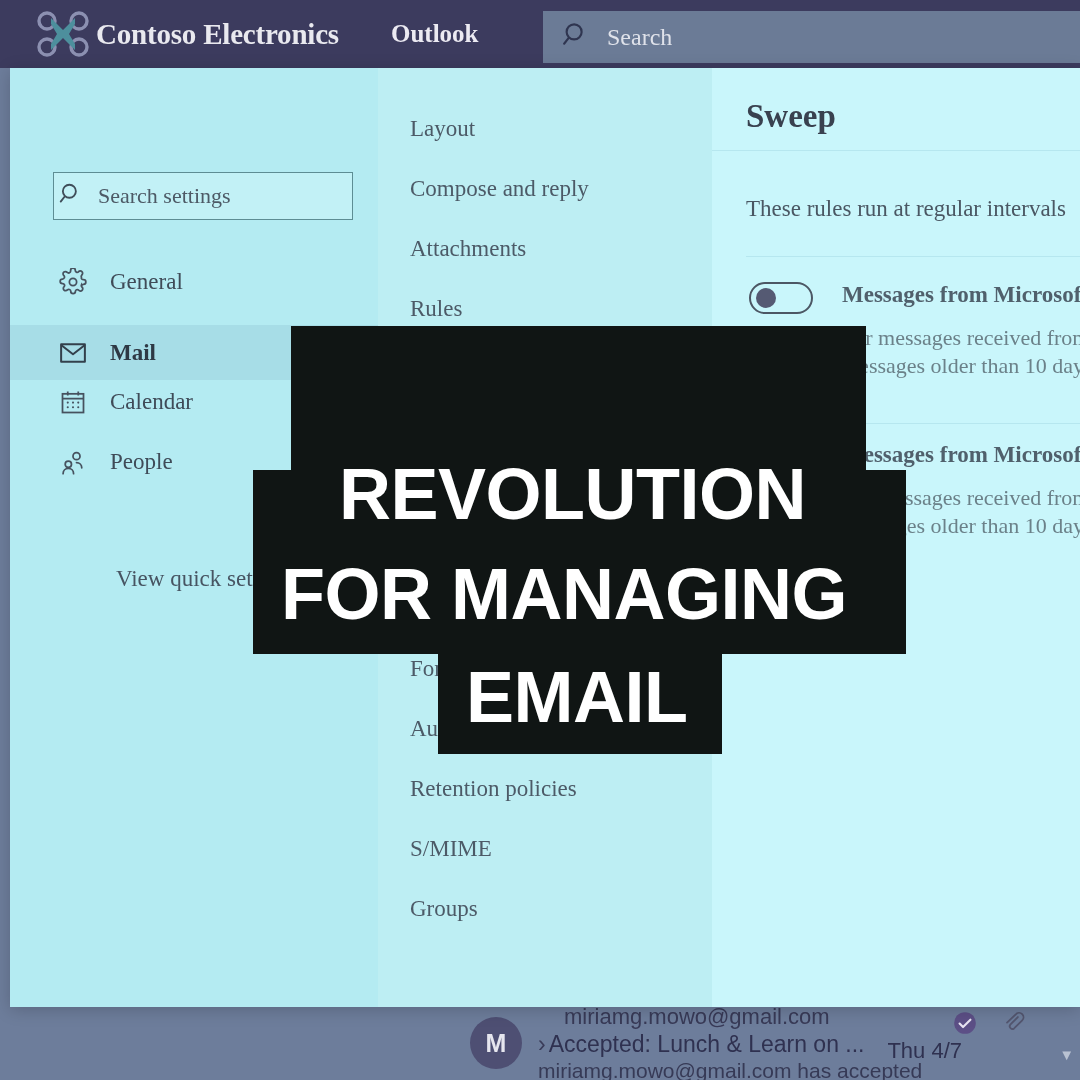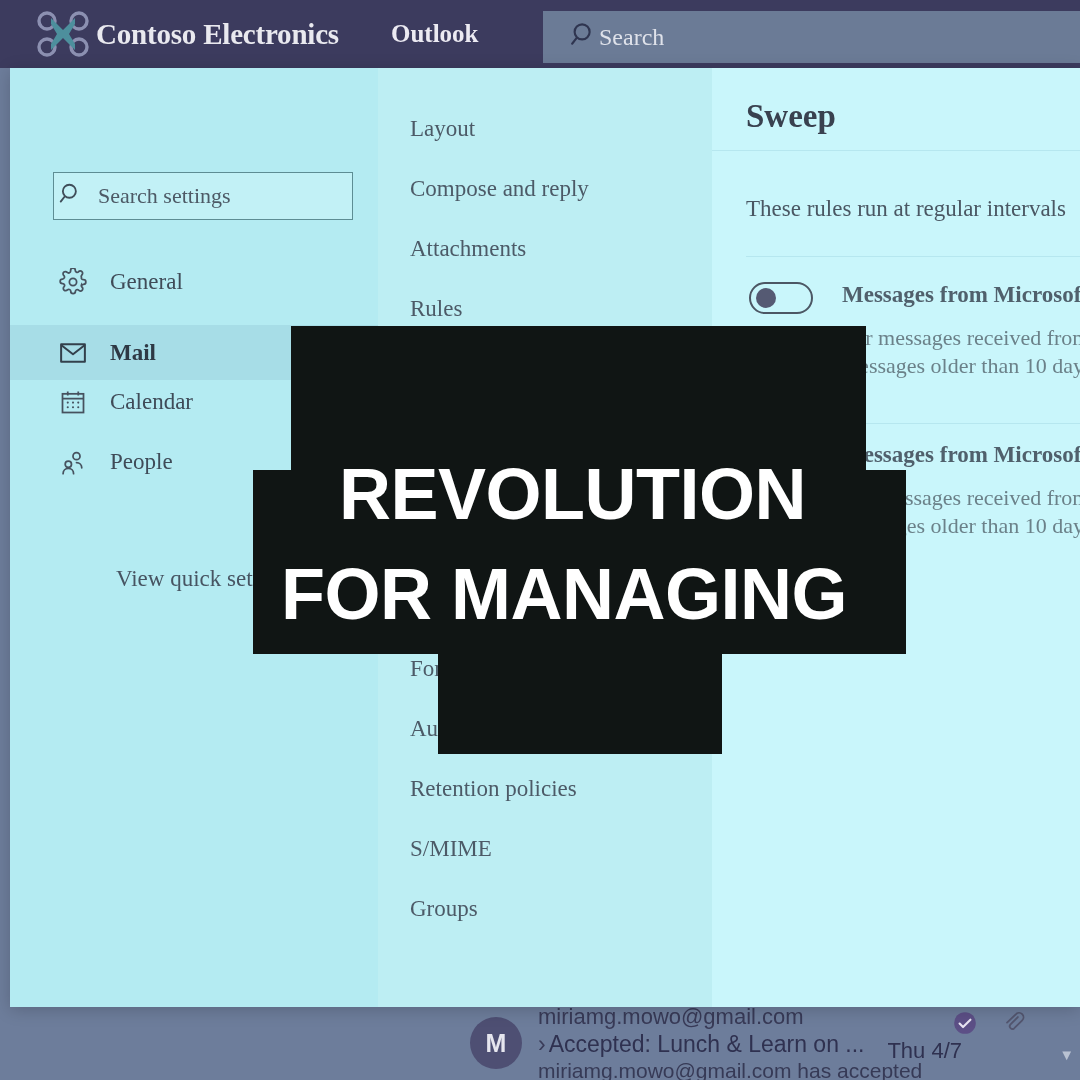--- a/index.html
+++ b/index.html
@@ -34,43 +34,43 @@
   }
   .app-name {
     color: #eceaf2; font-size: 25px; font-weight: 700;
     margin-left: 52px; white-space: nowrap;
     font-family: "Liberation Serif", serif;
   }
   .searchbar {
     position: absolute; left: 543px; top: 11px;
     width: 537px; height: 52px;
     background: #6b7b96;
-    display: flex; align-items: center; 
-    padding-left: 26px;
+    display: flex; align-items: center; gap: 16px;
+    padding-left: 18px;
   }
   .searchbar .mag { flex: none; }
   .search-ph { color: #dfe2ea; font-size: 24px; font-family: "Liberation Serif", serif; }
 
   
   .maillist {
     position: absolute; left: 448px; top: 1006px; width: 632px; height: 74px;
     background: #6d7d9b;
   }
   .mail-row {
     position: absolute; left: 0; top: 0; width: 632px; height: 74px;
     display: flex; align-items: center; padding-left: 22px; gap: 16px;
   }
   .avatar {
     width: 52px; height: 52px; border-radius: 50%;
     background: #4e4f73; color: #e6e6ee;
     display: flex; align-items: center; justify-content: center;
     font-size: 25px; font-weight: 600; flex: none;
   }
   .mail-text { display: flex; flex-direction: column; gap: 1px; min-width: 0; }
-  .mail-from { color: #343552; font-size: 22px; white-space: nowrap; opacity: .93; }
+  .mail-from { color: #343552; font-size: 22px; white-space: nowrap; opacity: .93; margin-left: 26px; }
   .mail-subj { color: #2f3150; font-size: 23px; white-space: nowrap; }
   .mail-prev { color: #31334f; font-size: 21px; white-space: nowrap; opacity: .9; }
   .mail-date {
     position: absolute; right: 118px; top: 32px;
     color: #2f3150; font-size: 22px; white-space: nowrap;
   }
   .mail-icons { position: absolute; right: 54px; top: 4px; display: flex; gap: 22px; }
   .chev-left { color: #3a3c59; font-size: 23px; margin-right: 3px; }
   .vscroll-arrow { position: absolute; right: 6px; top: 40px; color: #b9c2d2; font-size: 15px; }
 
@@ -353,14 +353,15 @@
       </div>
     </div>
   </div>
 
   <div class="hl-box" style="left:291px; top:326px; width:575px; height:204px;"></div>
   <div class="hl-box" style="left:253px; top:470px; width:653px; height:184px;"></div>
   <div class="hl-box" style="left:438px; top:640px; width:284px; height:114px;"></div>
 
   <div class="hl-line" style="left:339px; top:458px;">REVOLUTION</div>
   <div class="hl-line" style="left:281px; top:558px;">FOR MANAGING</div>
+  <div class="hl-line" style="left:466px; top:661px;">EMAIL</div>
 
 </div>
 
 </body></html>

